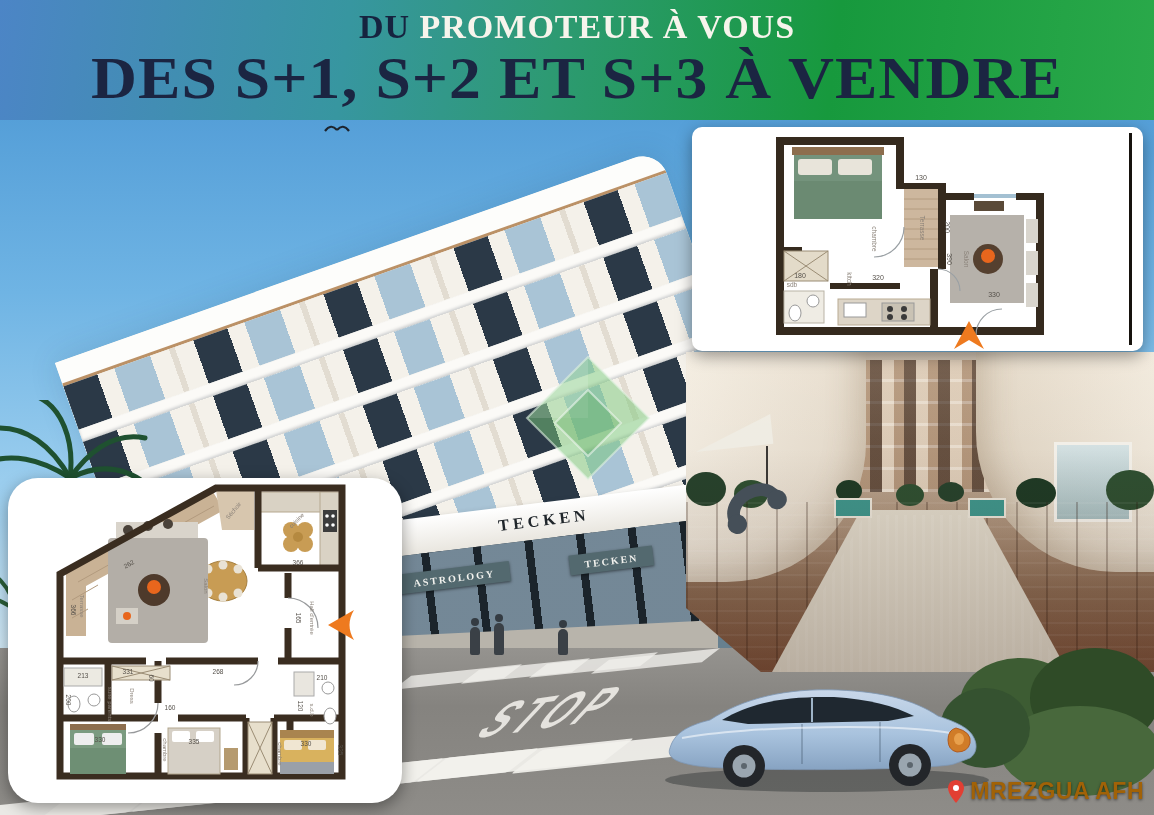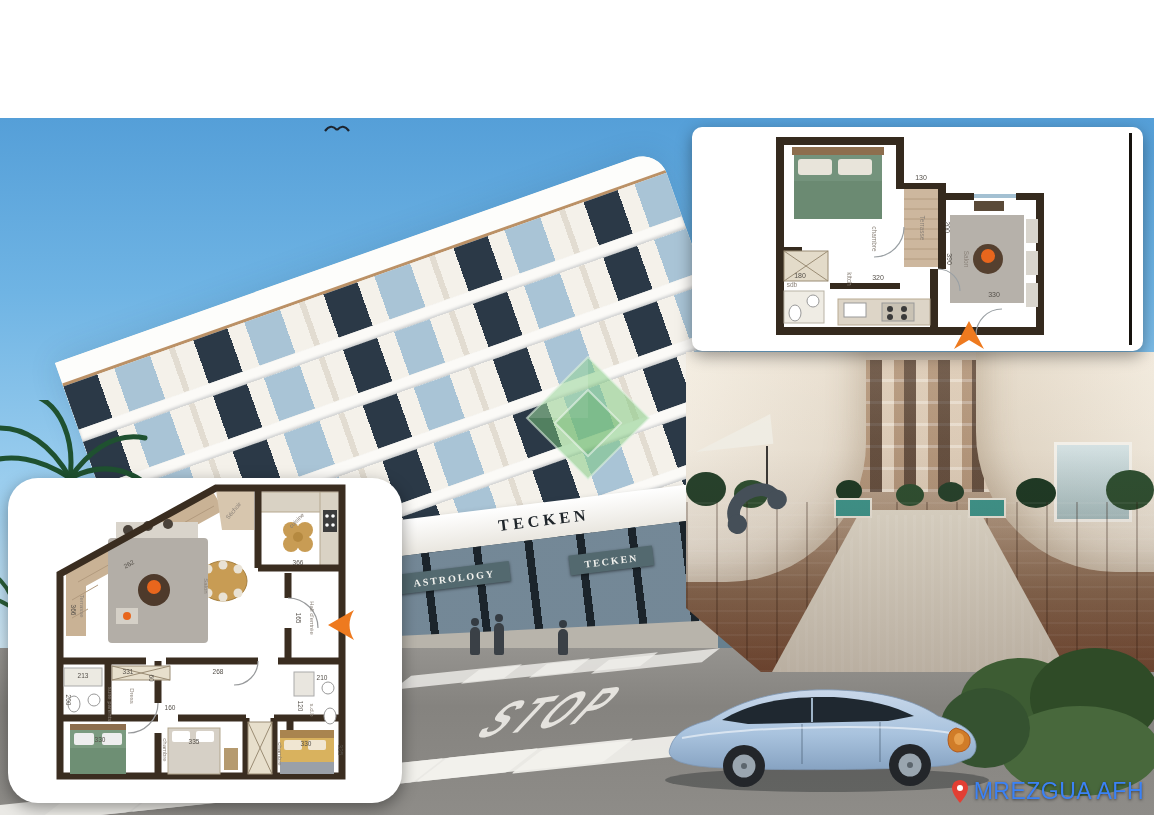--- a/index.html
+++ b/index.html
@@ -95,21 +95,21 @@
   .phone-num{font-family:"Liberation Serif",serif;font-weight:700;font-size:58px;letter-spacing:6px;
              color:#ffffff;text-shadow:0 3px 8px rgba(0,0,0,.45);white-space:nowrap;}
   .logo{left:522px;top:352px;z-index:5;}
   .card{background:#fff;box-shadow:0 5px 16px rgba(0,0,0,.38);z-index:9;}
   .card-tr{left:692px;top:127px;width:451px;height:224px;border-radius:10px;overflow:hidden;}
   .card-bl{left:8px;top:478px;width:394px;height:325px;border-radius:30px;overflow:hidden;}
   .bush{border-radius:50%;position:absolute;}
   .bushes{left:940px;top:648px;width:214px;height:152px;z-index:7;}
   .car{left:652px;top:666px;z-index:8;}
   .watermark{right:10px;top:778px;z-index:12;display:flex;align-items:center;gap:6px;}
-  .wm-text{font-weight:400;font-size:23px;color:#3b82f6;letter-spacing:.5px;
+  .wm-text{font-weight:700;font-size:23px;color:#a16207;letter-spacing:.5px;
            text-shadow:0 1px 3px rgba(0,0,0,.55);}
   .palm{left:-25px;top:400px;z-index:3;}
   .bird{left:324px;top:122px;z-index:3;}
   svg text{font-family:"Liberation Sans",sans-serif;}
 </style>
 </head>
 <body>
 
 <div class="poster">
 
@@ -453,20 +453,26 @@
         <text x="302" y="140" transform="rotate(90,302,140)">Hall d'entrée</text>
         <text x="100" y="226" transform="rotate(90,100,226)">suite parents</text>
         <text x="122" y="218" transform="rotate(90,122,218)">Dress</text>
         <text x="155" y="272" transform="rotate(90,155,272)">chambre</text>
         <text x="270" y="276" transform="rotate(90,270,276)">chambre</text>
         <text x="302" y="232" transform="rotate(90,302,232)">s.d.b</text>
       </g>
     </svg>
   </div>
 
+  <div class="a header">
+    <div class="a h-line1">
+      <span class="du">DU</span><span> PROMOTEUR À VOUS</span>
+    </div>
+    <div class="a h-line2">DES S+1, S+2 ET S+3 À VENDRE</div>
+  </div>
 
   <div class="a watermark">
     <svg width="16" height="23" viewBox="0 0 16 23">
       <path d="M8,0 C3.6,0 0,3.6 0,8 c0,6 8,15 8,15 s8,-9 8,-15 C16,3.6 12.4,0 8,0 Z" fill="#e23f33"></path>
       <circle cx="8" cy="8" r="3" fill="#fff"></circle>
     </svg>
     <span class="wm-text">MREZGUA AFH</span>
   </div>
 
 </div>

